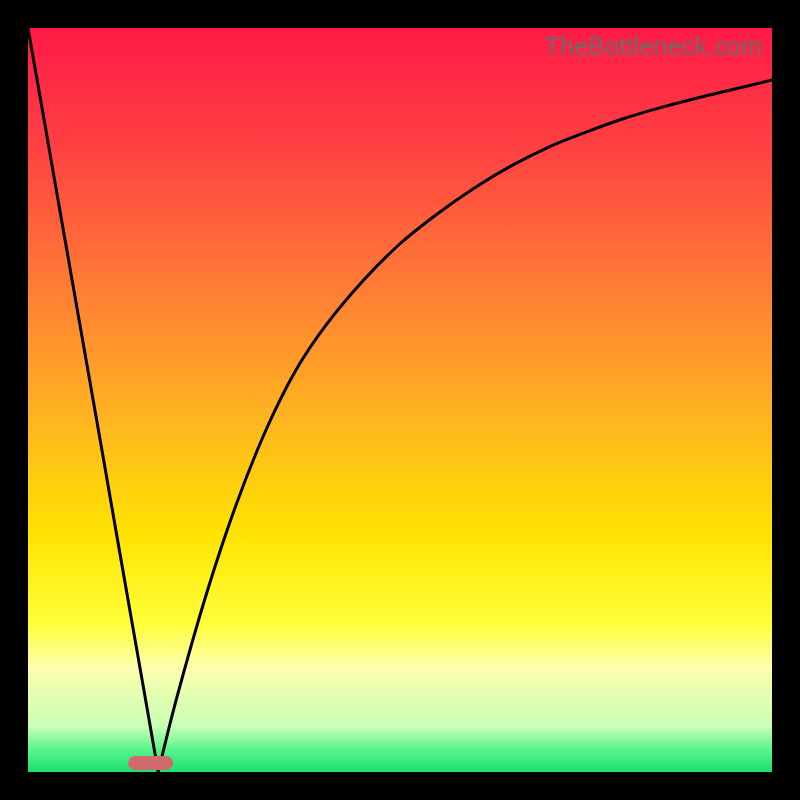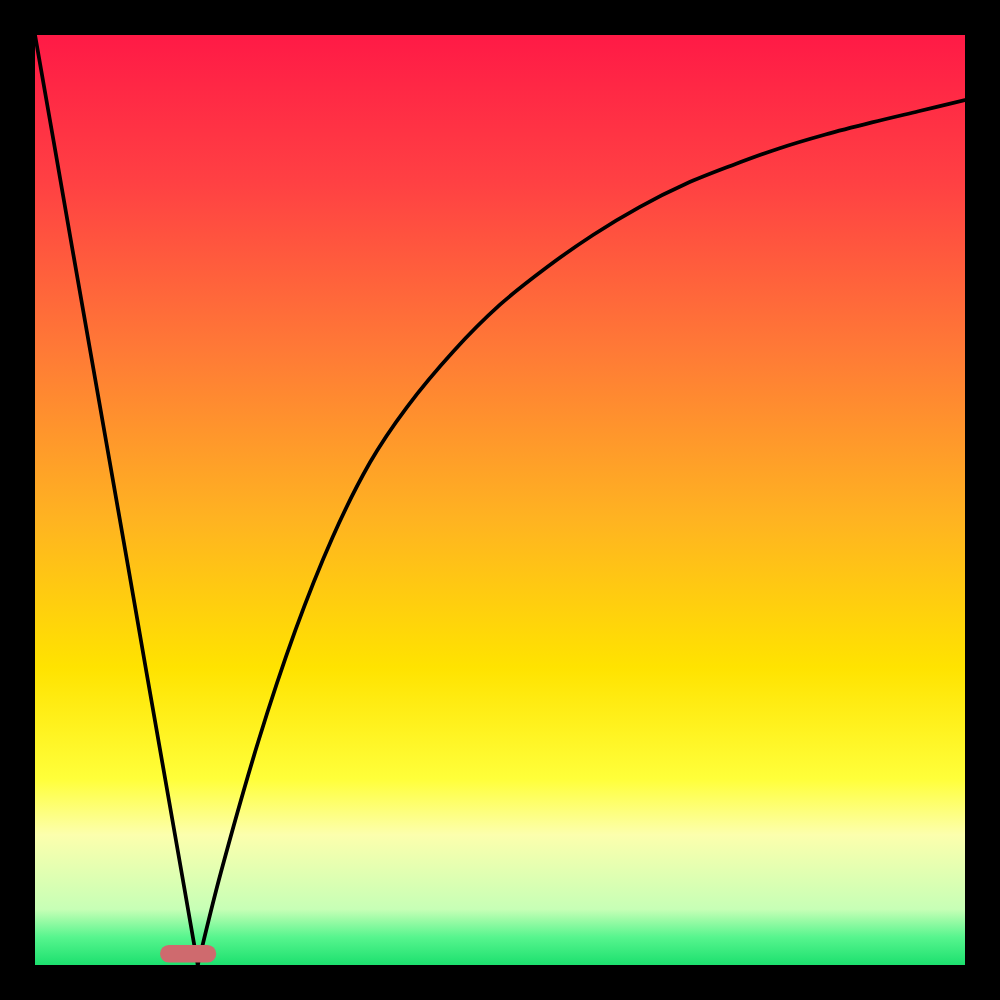--- a/index.html
+++ b/index.html
@@ -64,20 +64,21 @@
             <stop offset="80%" stop-color="#ffff3a"></stop>
             <stop offset="86%" stop-color="#fcffad"></stop>
             <stop offset="94%" stop-color="#c7ffb6"></stop>
             <stop offset="97%" stop-color="#57f58e"></stop>
             <stop offset="100%" stop-color="#1ce06e"></stop>
           </linearGradient>
       </defs>
       <rect x="0" y="0" width="744" height="744" fill="url(#g)"></rect>
     </svg>
 
+    <div class="watermark">TheBottleneck.com</div>
 
     <svg class="curves" viewBox="0 0 744 744" preserveAspectRatio="none">
       <path id="left-branch" fill="none" d="M0.00 0.00 L14.88 84.82 L29.76 170.38 L44.64 255.19 L59.52 340.01 L74.40 424.82 L89.28 510.38 L104.16 595.20 L119.04 680.02 L130.20 744.00" stroke="#000000" stroke-width="3" stroke-linecap="round" stroke-linejoin="round"></path>
       <path id="right-branch" fill="none" d="M 130.20 744.00 C 133.30 731.60, 140.74 699.36, 148.80 669.60 C 156.86 639.84, 168.64 597.68, 178.56 565.44 C 188.48 533.20, 198.40 503.44, 208.32 476.16 C 218.24 448.88, 228.16 424.08, 238.08 401.76 C 248.00 379.44, 257.92 359.60, 267.84 342.24 C 277.76 324.88, 286.44 312.48, 297.60 297.60 C 308.76 282.72, 322.40 266.60, 334.80 252.96 C 347.20 239.32, 359.60 226.92, 372.00 215.76 C 384.40 204.60, 396.80 195.30, 409.20 186.00 C 421.60 176.70, 434.00 168.02, 446.40 159.96 C 458.80 151.90, 471.20 144.46, 483.60 137.64 C 496.00 130.82, 508.40 124.62, 520.80 119.04 C 533.20 113.46, 545.60 108.87, 558.00 104.16 C 570.40 99.45, 582.80 94.86, 595.20 90.77 C 607.60 86.68, 620.00 83.08, 632.40 79.61 C 644.80 76.14, 657.20 73.04, 669.60 69.94 C 682.00 66.84, 694.40 63.98, 706.80 61.01 C 719.20 58.03, 737.80 53.57, 744.00 52.08" stroke="#000000" stroke-width="3" stroke-linecap="round" stroke-linejoin="round"></path>
     </svg>
 
     <div class="marker" id="balance-marker" style="left: 100.44px; width: 44.64px; height: 14px; bottom: 2px; background: rgb(207, 106, 110);"></div>
   </div>
 </div>
 

